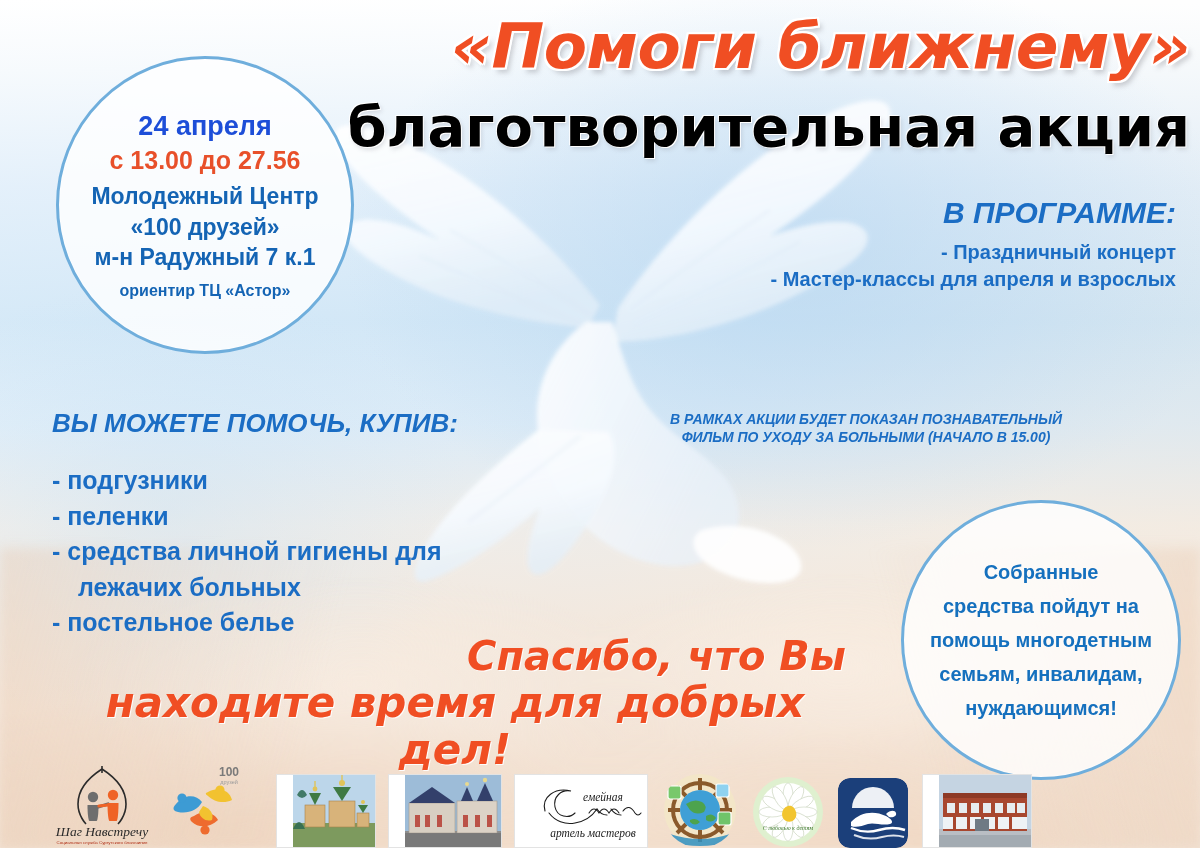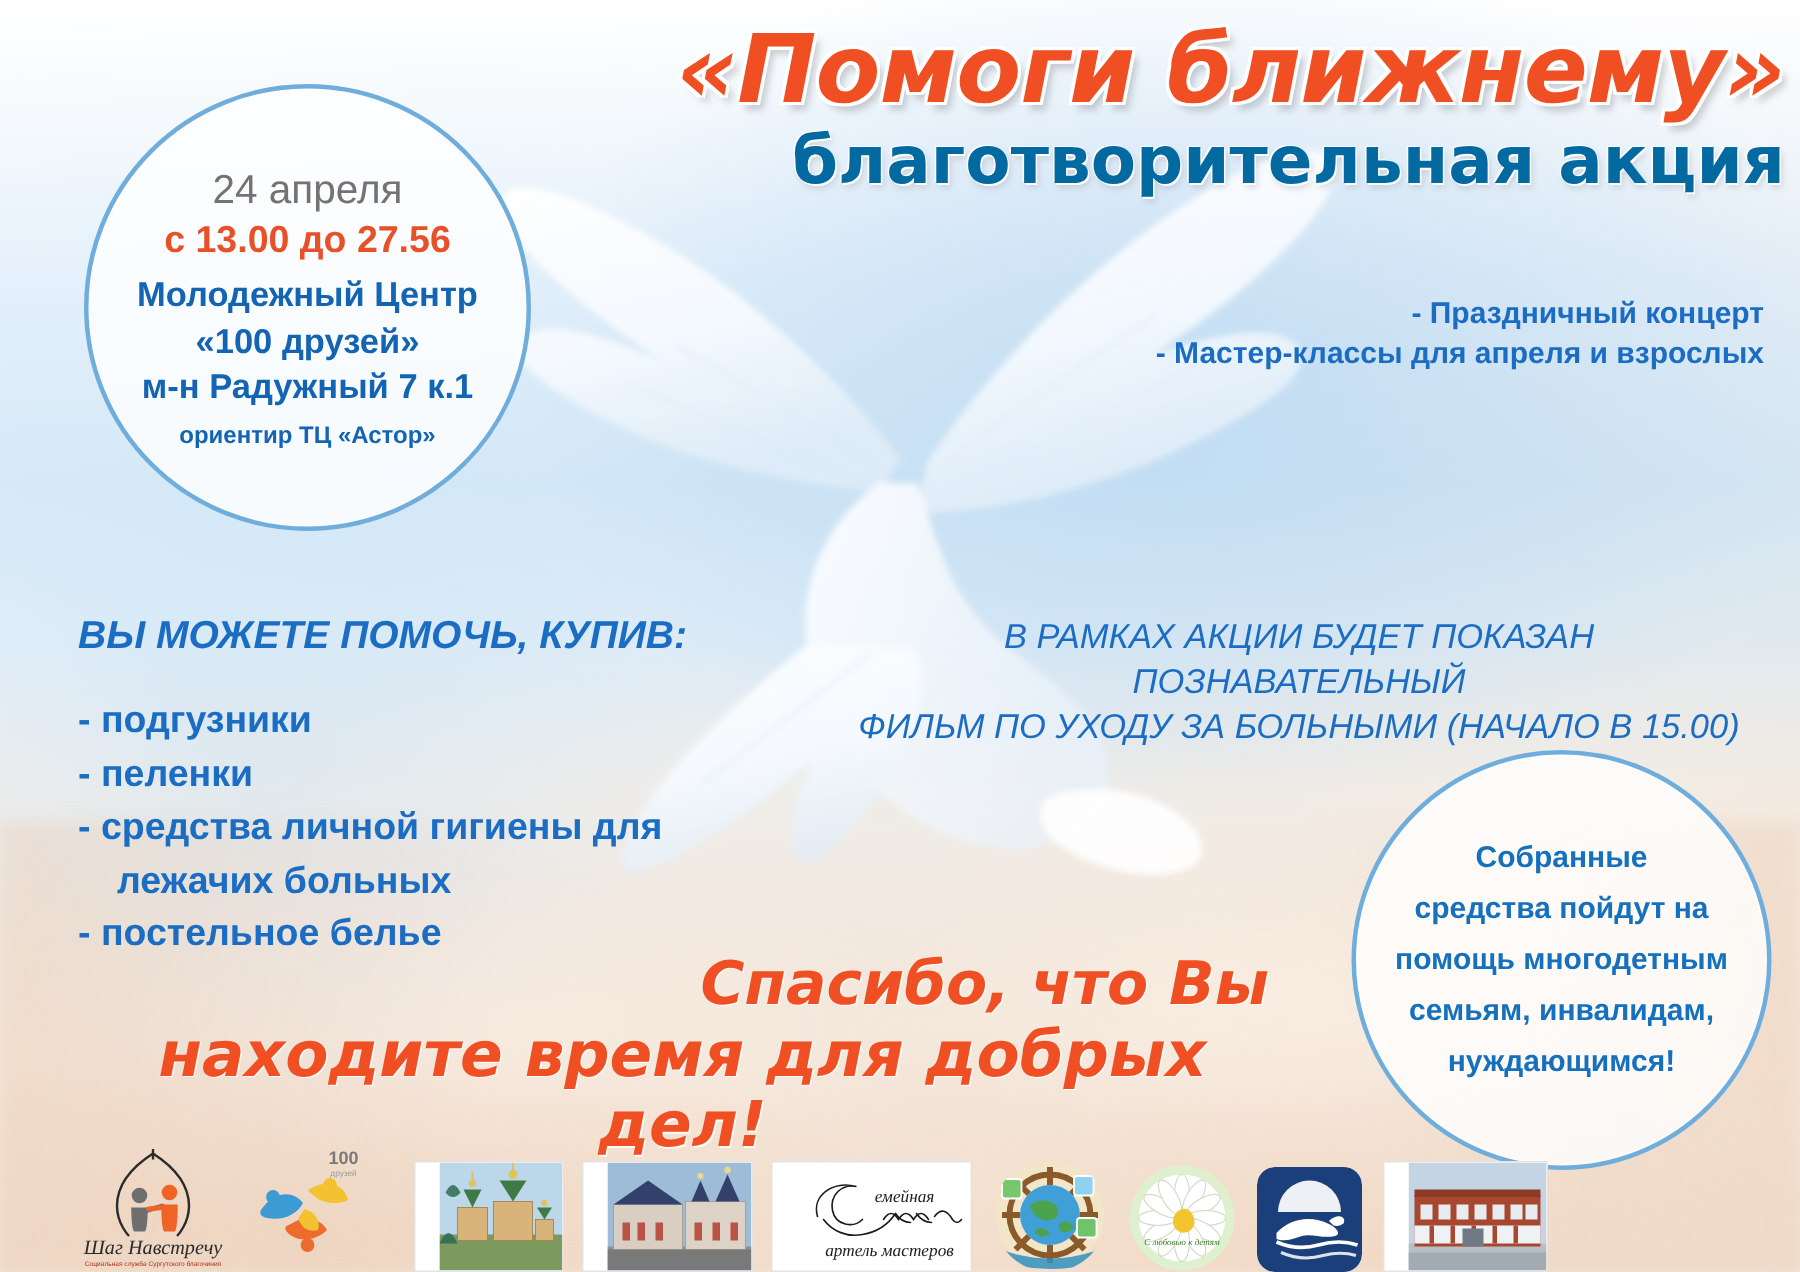--- a/index.html
+++ b/index.html
@@ -74,41 +74,41 @@
     color:#F04E23;
     text-shadow:
       2px 0 0 #fff, -2px 0 0 #fff, 0 2px 0 #fff, 0 -2px 0 #fff,
       2px 2px 0 #fff, -2px 2px 0 #fff, 2px -2px 0 #fff, -2px -2px 0 #fff,
       4px 5px 5px rgba(120,120,130,0.35);
     white-space:nowrap;
   }
   .headline .l2{
     font-family:"DejaVu Sans",sans-serif;
     font-weight:bold;
-    font-size:44px;line-height:1.1;
-    margin-top:4px;
-    color:#0369a1;
+    font-size:56px;line-height:1.1;
+    margin-top:16px;
+    color:#000000;
     text-shadow:1px 1px 0 #fff, -1px -1px 0 #fff, 2px 3px 4px rgba(120,120,130,0.22);
     white-space:nowrap;
   }
 
   
   .circle{
     position:absolute;
     border-radius:50%;
     background:rgba(255,255,255,0.80);
     border:3px solid #6FAEDC;
     box-shadow:0 0 0 1px rgba(255,255,255,0.5) inset;
     display:flex;flex-direction:column;
     align-items:center;justify-content:center;
     text-align:center;
   }
   #circle-info{left:56px;top:56px;width:298px;height:298px;padding:6px 12px;box-sizing:border-box;}
   #circle-info .date{
-    font-size:27px;font-weight:normal;color:#737373;line-height:1.2;margin-bottom:3px;
+    font-size:27px;font-weight:bold;color:#1d4ed8;line-height:1.2;margin-bottom:3px;
   }
   #circle-info .time{
     font-size:25px;font-weight:bold;color:#E8502A;line-height:1.2;margin-bottom:6px;
   }
   #circle-info .venue1,#circle-info .venue2,#circle-info .venue3{
     font-size:23px;font-weight:bold;color:#1464B4;line-height:1.32;
   }
   #circle-info .landmark{
     font-size:16px;font-weight:bold;color:#1464B4;margin-top:10px;
   }
@@ -125,21 +125,21 @@
   }
   .program .ptitle{
     font-size:30px;font-weight:bold;font-style:italic;color:#1B6DC4;
     margin-bottom:9px;
   }
   .program .pitem{
     font-size:20px;font-weight:bold;color:#1B6DC4;line-height:1.33;
   }
   .note{
     position:absolute;right:24px;top:410px;width:620px;text-align:center;
-    font-size:23px;font-weight:normal;font-style:italic;color:#1B6DC4;
+    font-size:14px;font-weight:bold;font-style:italic;color:#1B6DC4;
     line-height:1.3;
   }
 
   
   .help{position:absolute;left:52px;top:408px;width:520px;}
   .help .htitle{
     font-size:26px;font-weight:bold;font-style:italic;color:#1B6DC4;
     margin-bottom:24px;
   }
   .help .hitem{
@@ -234,20 +234,21 @@
   <div id="circle-info" class="circle">
     <div class="date">24 апреля</div>
     <div class="time">с 13.00 до 27.56</div>
     <div class="venue1">Молодежный Центр</div>
     <div class="venue2">«100 друзей»</div>
     <div class="venue3">м-н Радужный 7 к.1</div>
     <div class="landmark">ориентир ТЦ «Астор»</div>
   </div>
 
   <div class="program">
+    <div class="ptitle">В ПРОГРАММЕ:</div>
     <div class="pitem">- Праздничный концерт</div>
     <div class="pitem">- Мастер-классы для апреля и взрослых</div>
   </div>
 
   <div class="note">
     <div>В РАМКАХ АКЦИИ БУДЕТ ПОКАЗАН ПОЗНАВАТЕЛЬНЫЙ</div>
     <div>ФИЛЬМ ПО УХОДУ ЗА БОЛЬНЫМИ (НАЧАЛО В 15.00)</div>
   </div>
 
   <div class="help">

